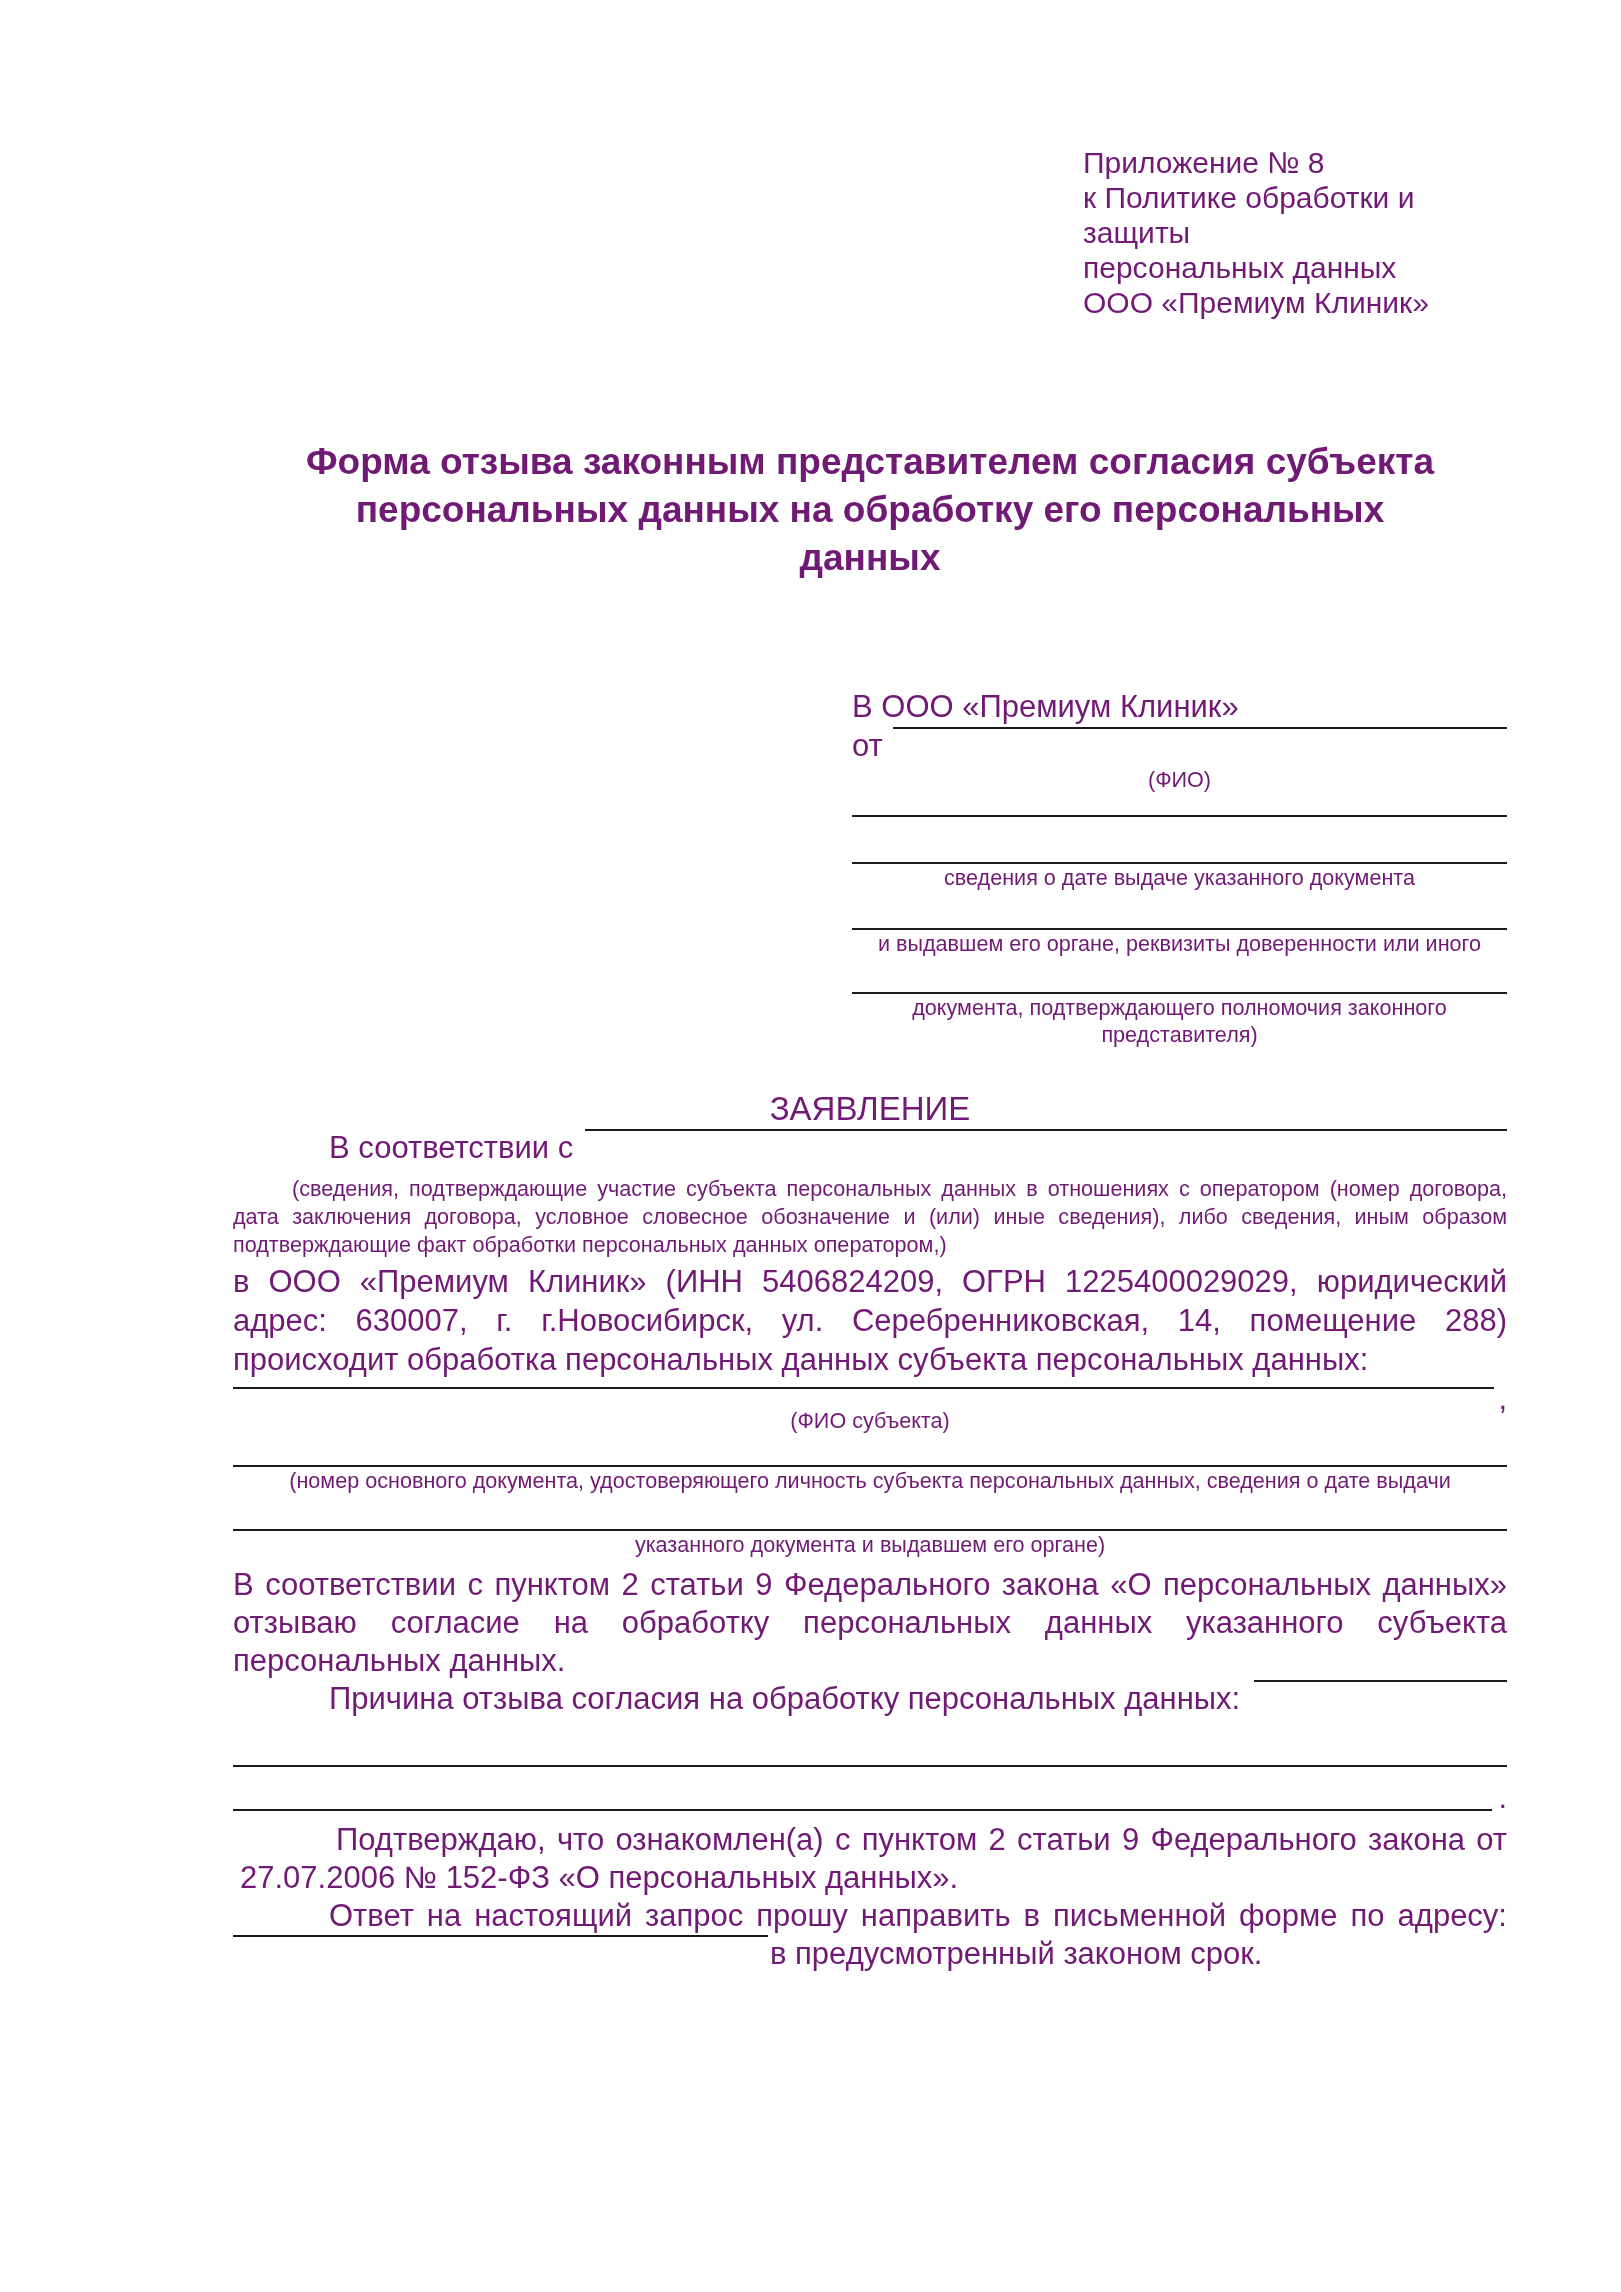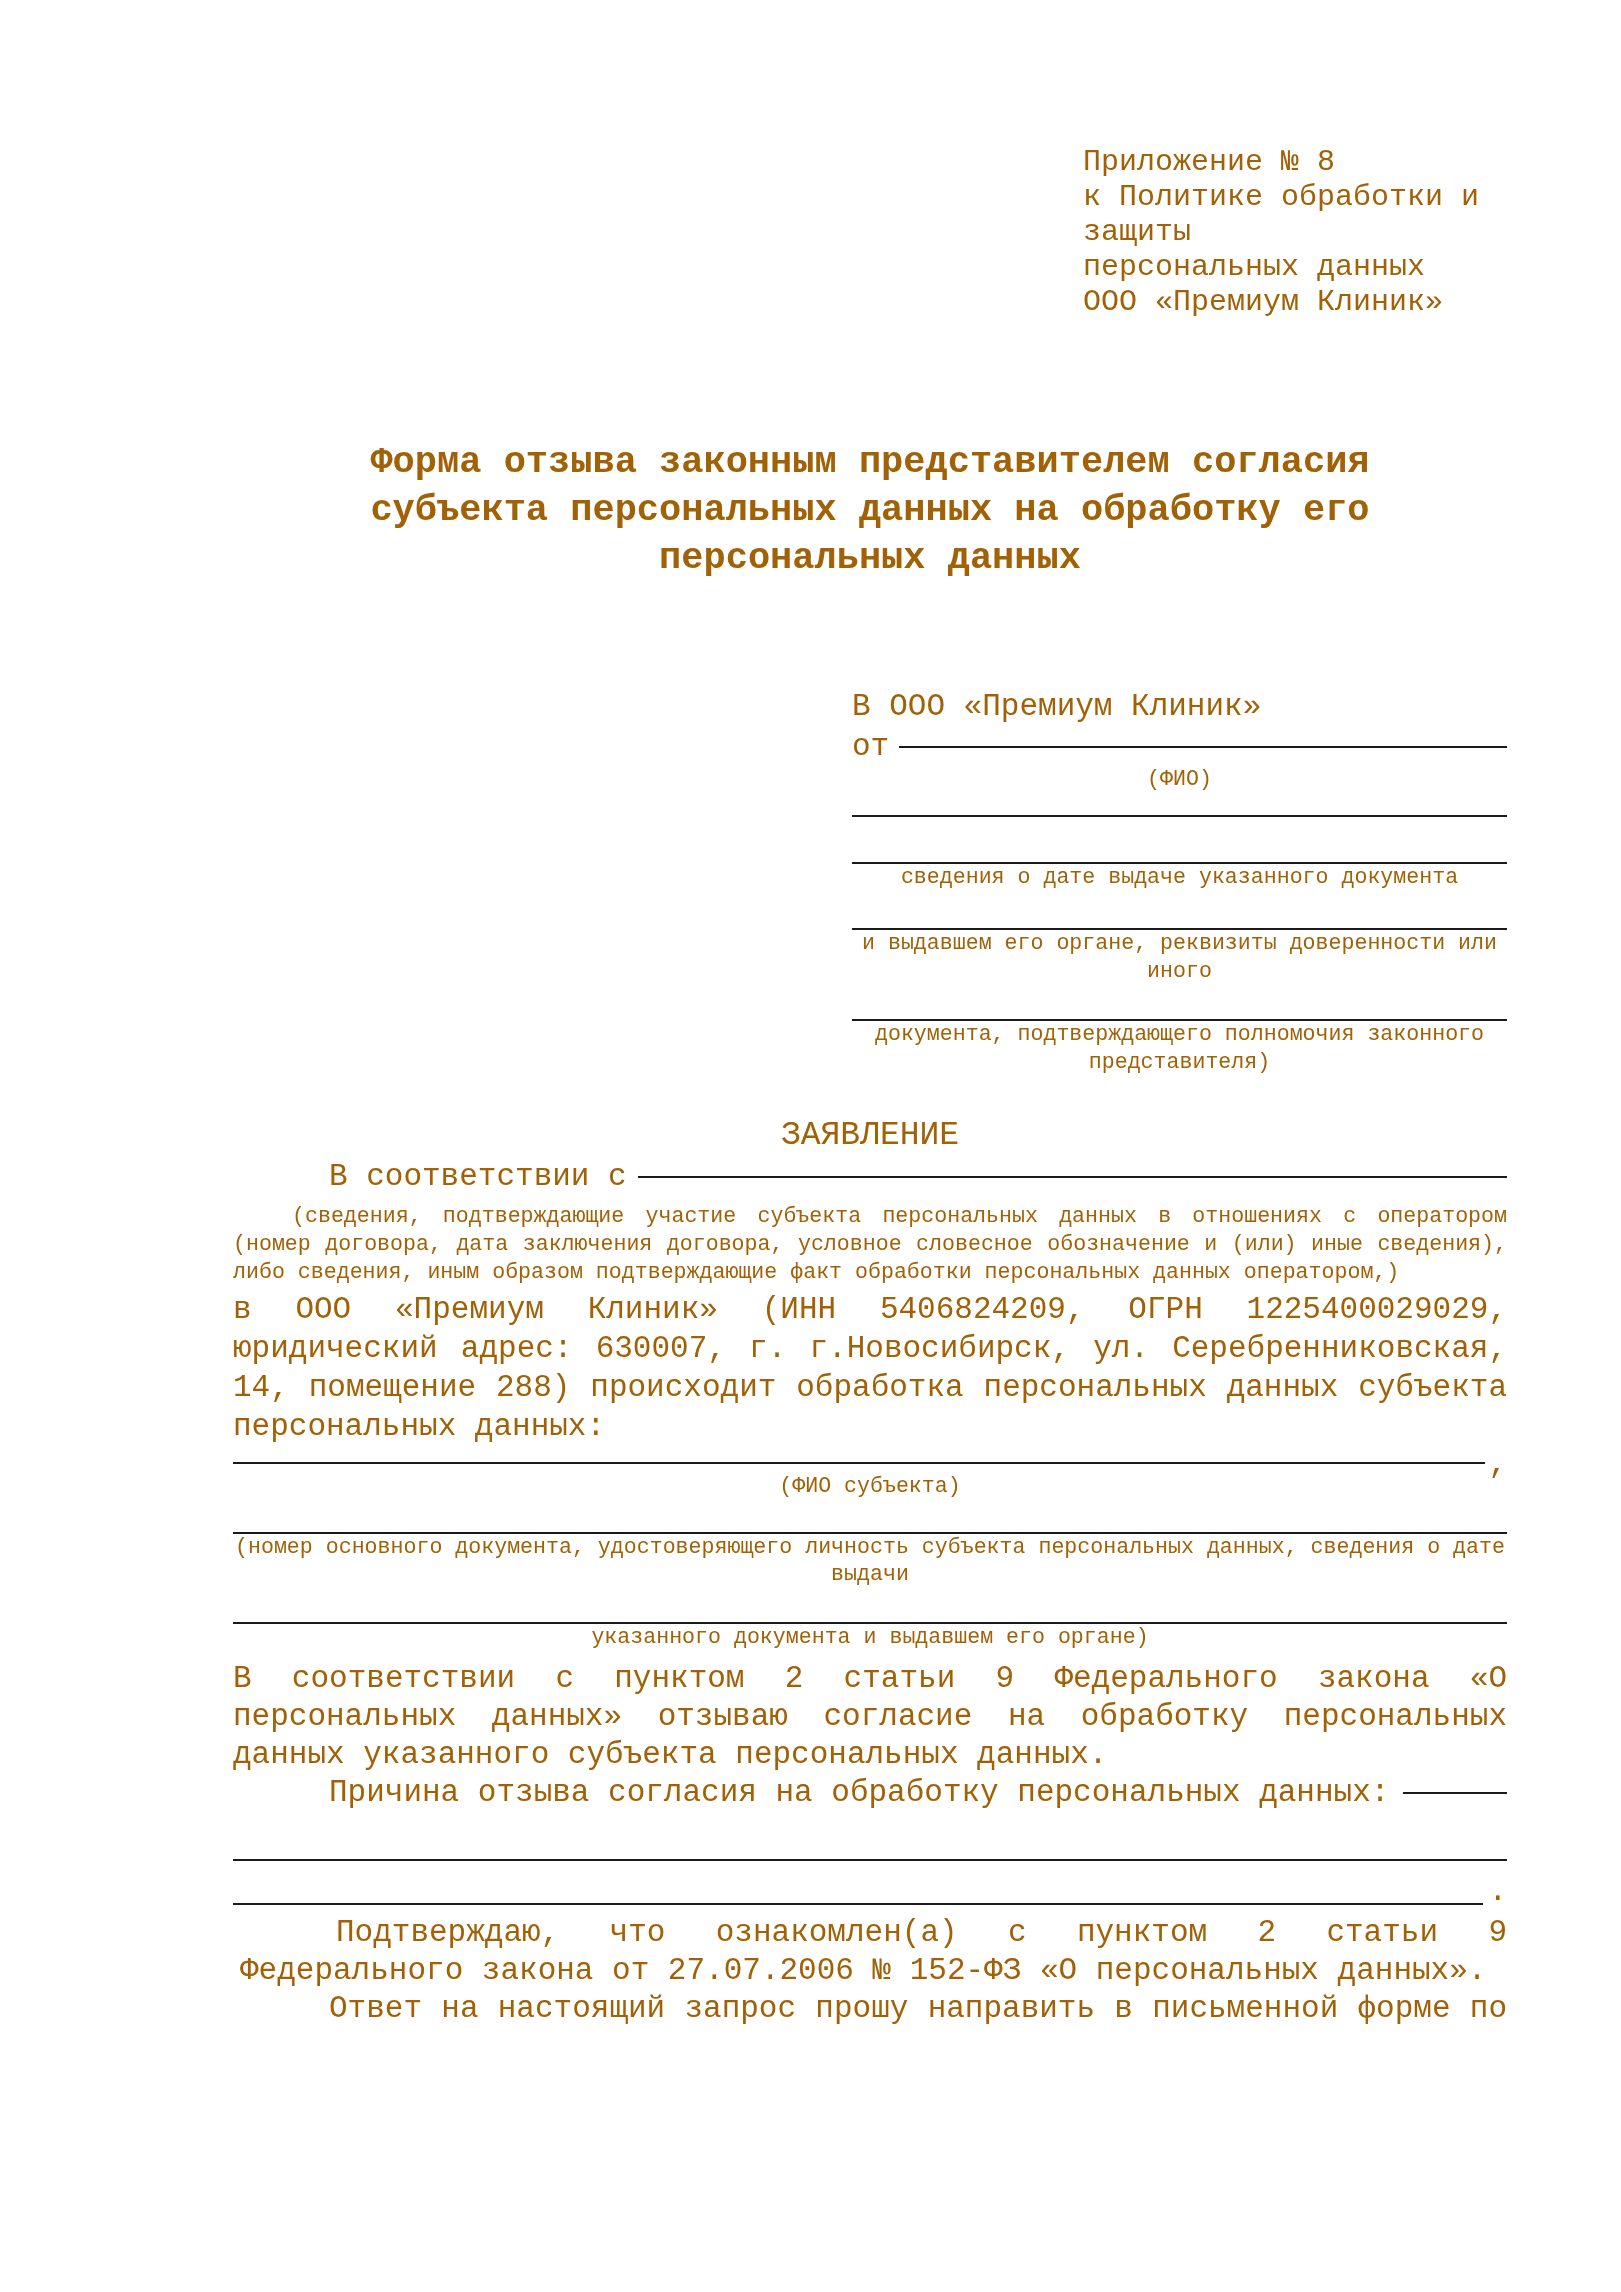--- a/index.html
+++ b/index.html
@@ -1,42 +1,42 @@
 <!DOCTYPE html>
 <html lang="ru"><head>
 <meta charset="utf-8">
 <style>
   html,body{margin:0;padding:0;background:#ffffff;}
   .page{
     position:relative;
     width:1621px;height:2025px;
     background:#ffffff;
-    color:#a16207;
-    font-family:Liberation Mono, monospace;
+    color:#701a75;
+    font-family:Liberation Sans, sans-serif;
     font-size:31px;
     line-height:38px;
     overflow:hidden;
   }
   .content{position:absolute;left:233px;top:145px;width:1274px;}
 
   
   .appendix{margin-left:850px;font-size:30px;line-height:35px;}
 
   
   .doc-title{
     margin:118px auto 0 auto;
     max-width:1166px;
     font-size:37px;line-height:48px;
     font-weight:bold;text-align:center;
   }
 
   
   .addressee{margin-top:106px;margin-left:619px;width:655px;}
   .addr-to{height:39px;}
-  .row{display:flex;align-items:center;}
+  .row{display:flex;align-items:flex-start;}
   .fill{flex:1;border-bottom:2.9px solid #1b1b1b;}
   .addr-from{height:39px;}
   .addr-from .lbl{white-space:nowrap;padding-right:9.8px;}
   .caption{font-size:21.6px;line-height:27.4px;text-align:center;}
   .fgroup .fline{border-bottom:2.9px solid #1b1b1b;}
   .fg1 .fline{height:21.6px;} .fg2 .fline{height:45px;}
   .fg3 .fline{height:37px;} .fg4 .fline{height:34px;}
 
   .zayavlenie{margin-top:39px;font-size:33px;line-height:41px;text-align:center;}
 

